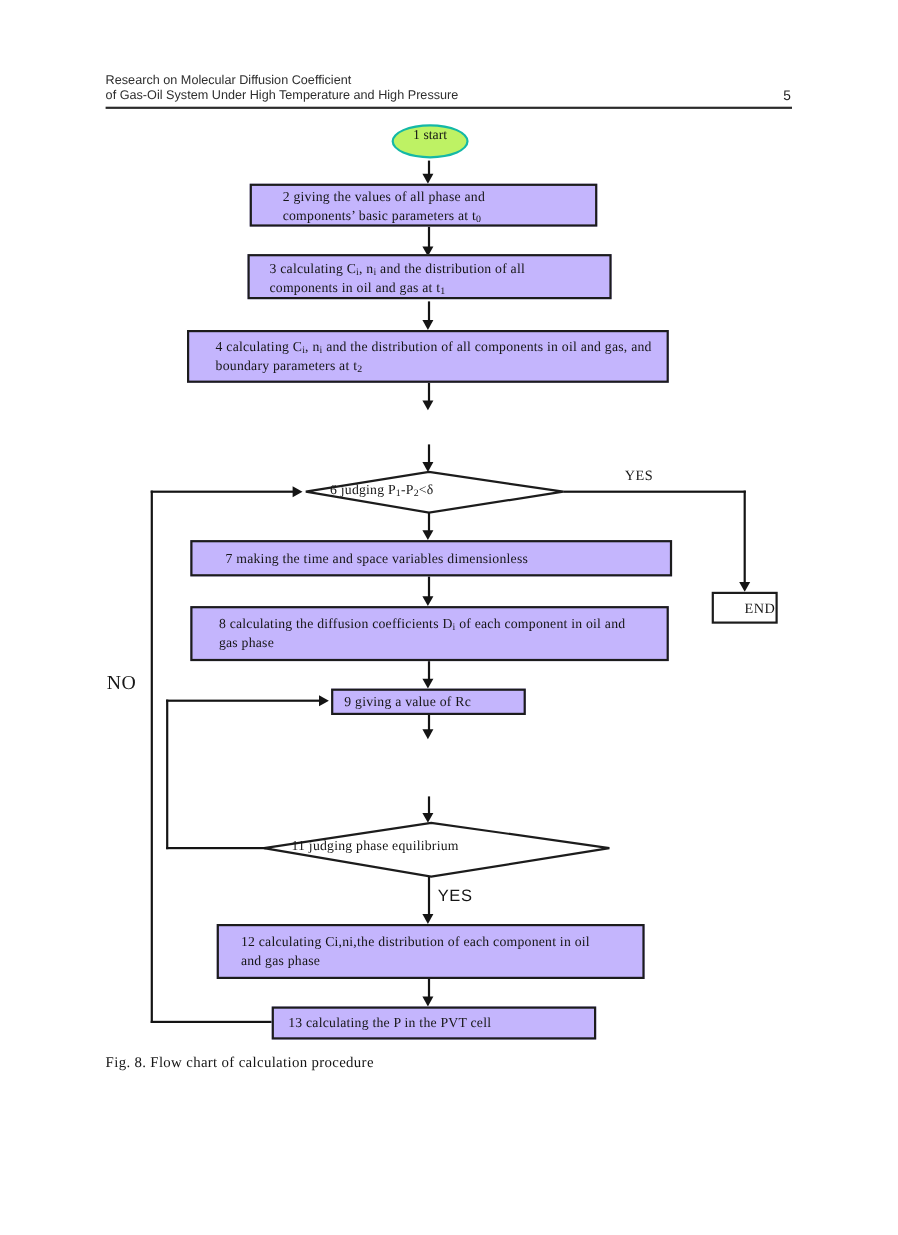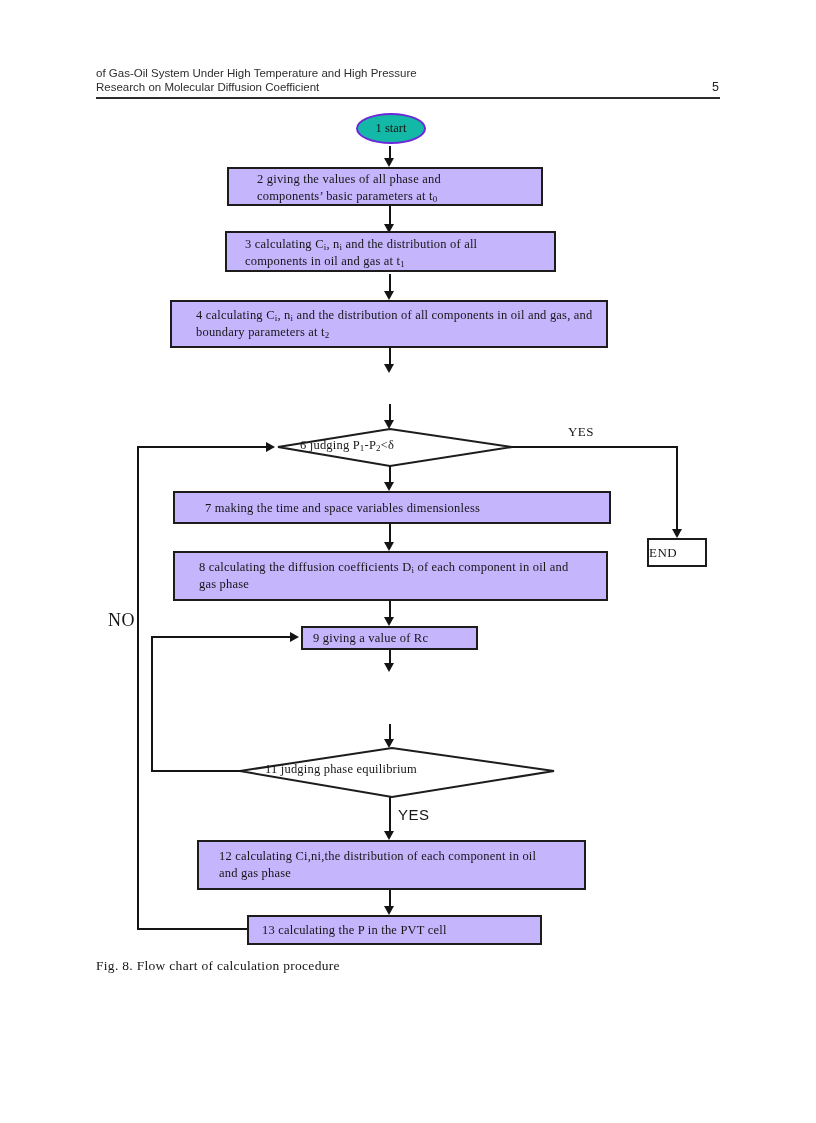--- a/index.html
+++ b/index.html
@@ -8,24 +8,24 @@
 
   
   .header{position:absolute;left:96px;top:66px;width:624px;border-bottom:2px solid #2b2b2b;
           padding-bottom:3px;font-family:"Liberation Sans",sans-serif;font-size:11.5px;
           line-height:14px;color:#2e2e2e;}
   .pageno{position:absolute;right:1px;bottom:3px;font-size:12.5px;color:#222;}
 
   
   .fbox{position:absolute;border:2px solid #1c1c1c;background:#c4b5fd;font-size:12.5px;
         line-height:17px;letter-spacing:.2px;box-sizing:border-box;}
-  .oval{position:absolute;border:2px solid #6d28d9;border-radius:50%;background:#14b8a6;
-        display:flex;align-items:center;justify-content:center;font-size:12.5px;box-sizing:border-box;}
+  .oval{position:absolute;border:2px solid #14b8a6;border-radius:50%;background:#bef264;
+        display:flex;justify-content:center;font-size:12.5px;box-sizing:border-box;}
   .endbox{position:absolute;border:2px solid #1c1c1c;background:#fff;display:flex;
-          align-items:center;justify-content:flex-start;font-size:13px;letter-spacing:.5px;box-sizing:border-box;}
+          align-items:center;justify-content:flex-end;font-size:13px;letter-spacing:.5px;box-sizing:border-box;}
   .dlabel{position:absolute;font-size:12.5px;letter-spacing:.2px;}
   sub{font-size:9px;line-height:0;vertical-align:-2px;}
 
   
   .vline{position:absolute;width:2px;background:#141414;}
   .hline{position:absolute;height:2px;background:#141414;}
   .arrD{position:absolute;width:0;height:0;border-left:5px solid transparent;
         border-right:5px solid transparent;border-top:9px solid #141414;}
   .arrR{position:absolute;width:0;height:0;border-top:5px solid transparent;
         border-bottom:5px solid transparent;border-left:9px solid #141414;}
@@ -35,22 +35,22 @@
   .lbl-sans{position:absolute;font-family:"Liberation Sans",sans-serif;font-size:15px;letter-spacing:.5px;}
   .caption{position:absolute;left:96px;top:958px;font-size:13.5px;letter-spacing:.3px;}
   svg.layer{position:absolute;left:0;top:0;pointer-events:none;}
 </style>
 </head>
 <body>
 
 <div class="page">
 
   <div class="header">
+    <div>Research on Molecular Diffusion Coefficient</div>
     <div>of Gas-Oil System Under High Temperature and High Pressure</div>
-    <div>Research on Molecular Diffusion Coefficient</div>
     <span class="pageno">5</span>
   </div>
 
   <svg class="layer" width="816" height="1123" viewBox="0 0 816 1123">
     <polygon points="278,447 390,429 512,447 390,466" fill="#ffffff" stroke="#1c1c1c" stroke-width="2"></polygon>
     <polygon points="240,771 392,748 554,771 392,797" fill="#ffffff" stroke="#1c1c1c" stroke-width="2"></polygon>
   </svg>
 
   <div class="vline" style="left:389px;top:146px;height:13px"></div>
   <div class="arrD" style="left:384px;top:158px"></div>
@@ -142,18 +142,18 @@
 
   <div class="fbox" style="left:247px;top:915px;width:295px;height:30px;padding:5px 0 0 13px">
     <span>13 calculating the P in the PVT cell</span>
   </div>
 
   <div class="endbox" style="left:647px;top:538px;width:60px;height:29px">
     <span>END</span>
   </div>
 
   <div class="lbl-serif" style="left:568px;top:424px">YES</div>
-  <div class="lbl-no" style="left:108px;top:610px">NO</div>
+  <div class="lbl-no" style="left:97px;top:610px">NO</div>
   <div class="lbl-sans" style="left:398px;top:806px">YES</div>
 
   <div class="caption">Fig. 8. Flow chart of calculation procedure</div>
 
 </div>
 
 </body></html>

